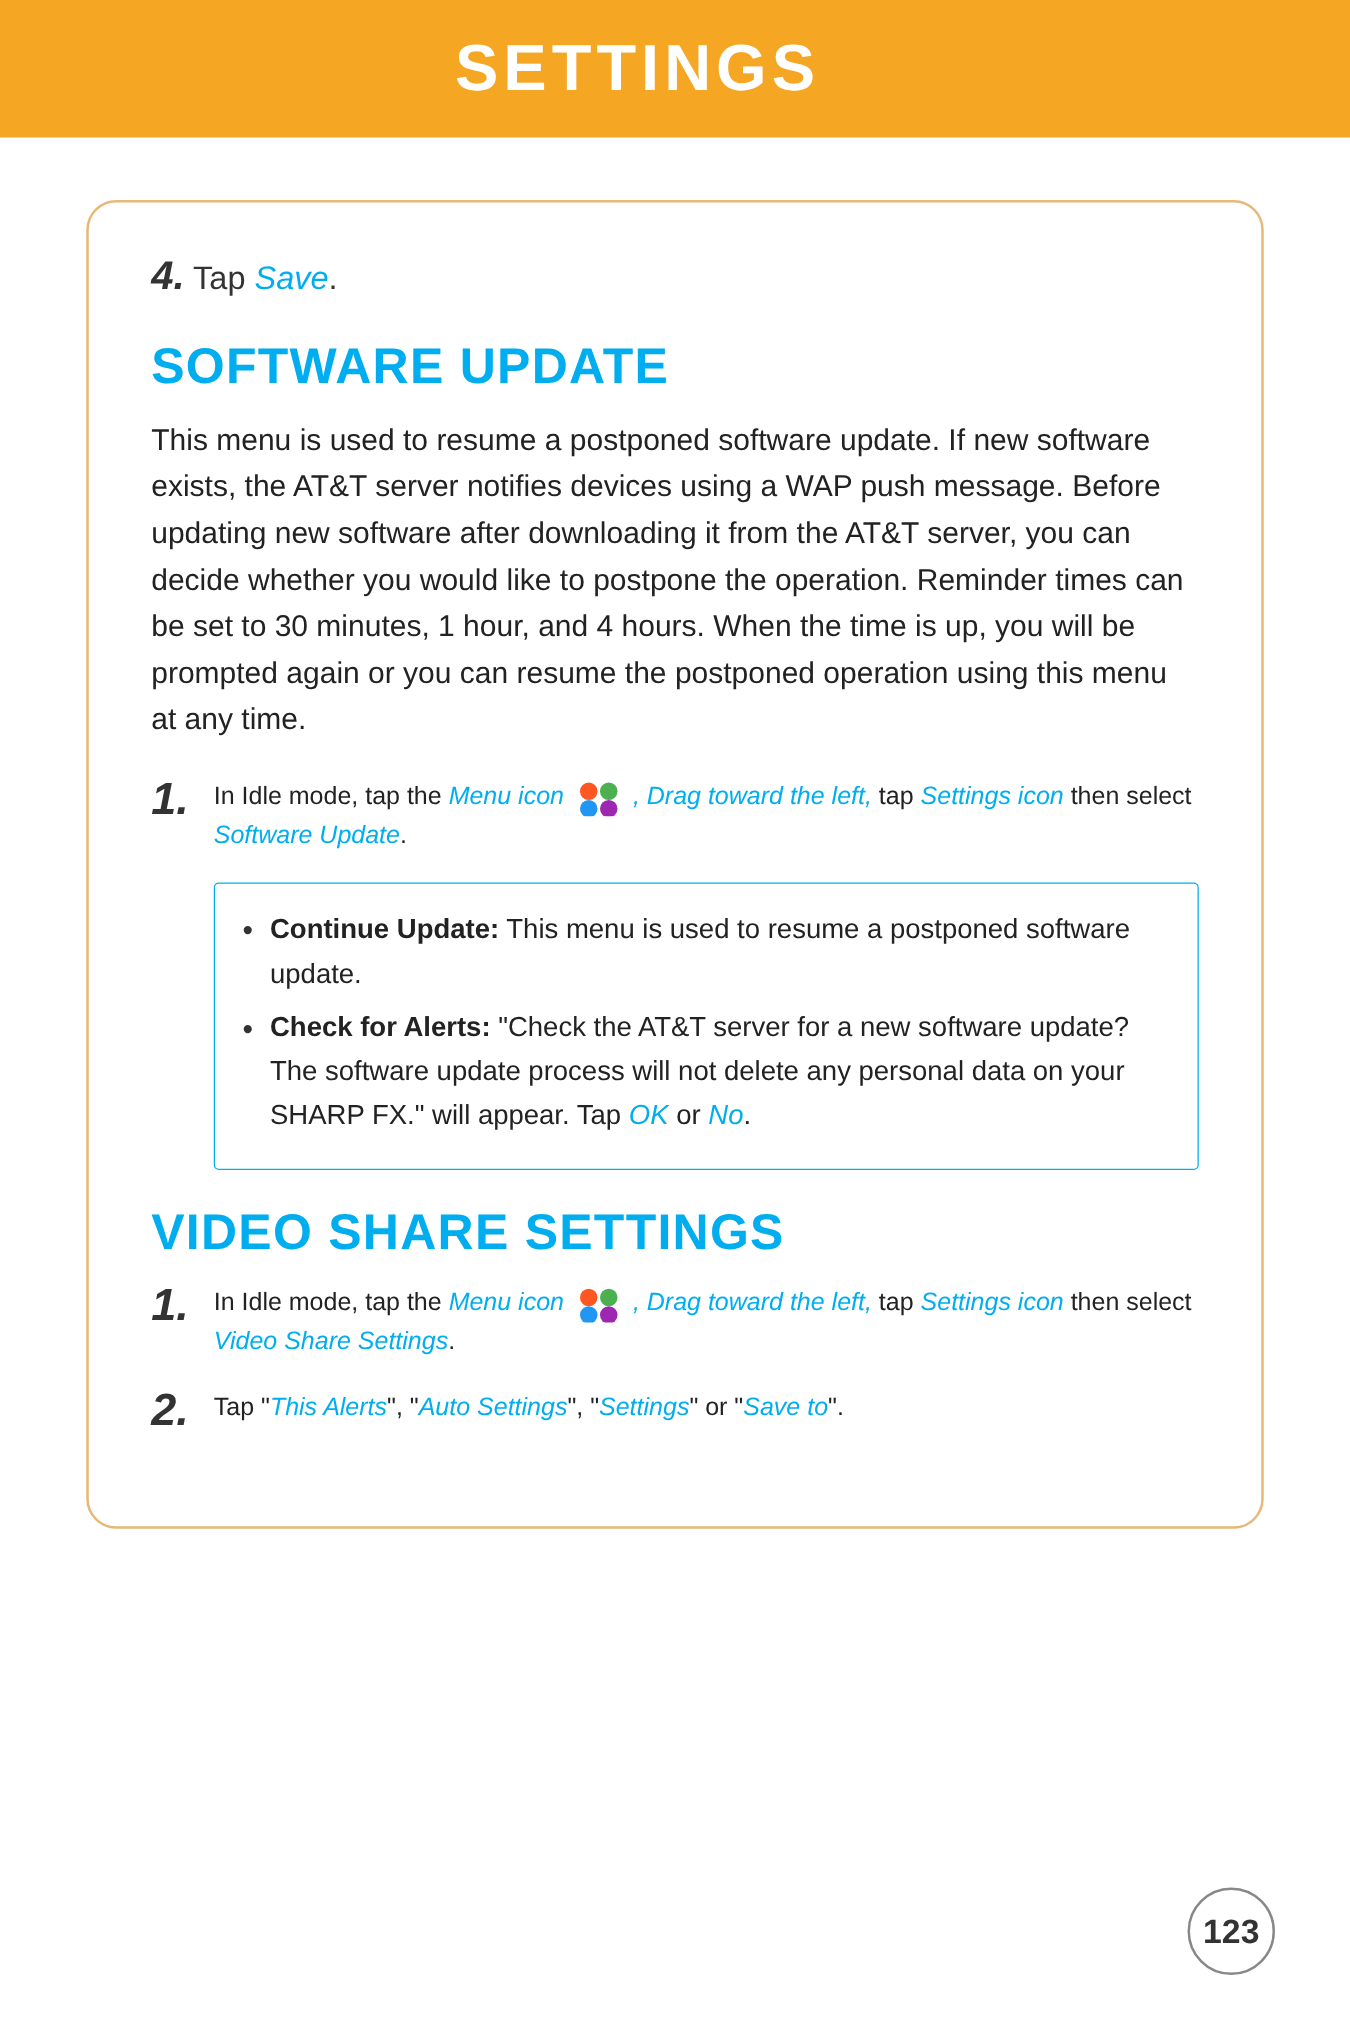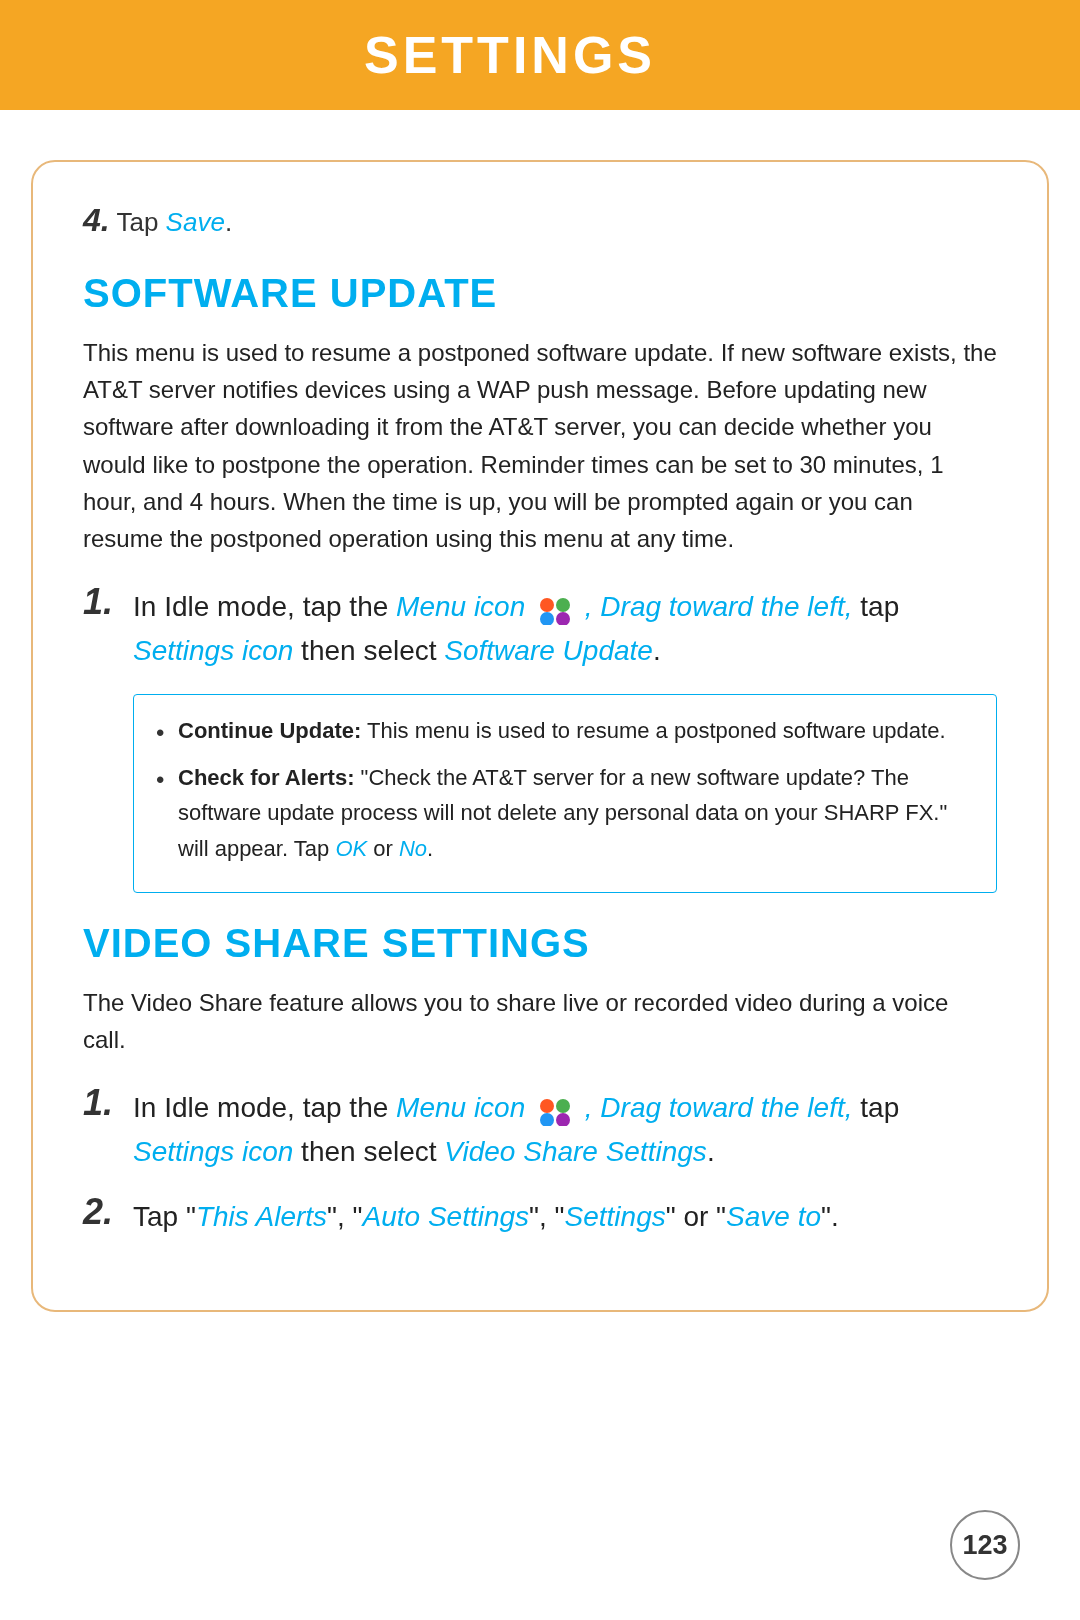--- a/index.html
+++ b/index.html
@@ -26,21 +26,21 @@
 
     .header-title {
       color: #ffffff;
       font-size: 52px;
       font-weight: 900;
       letter-spacing: 4px;
     }
 
     
     .main-content {
-      padding: 40px 31px;
+      padding: 40px 69px;
     }
 
     
     .card {
       border: 2px solid #E8B87A;
       border-radius: 24px;
       padding: 40px 50px 50px 50px;
       margin-top: 10px;
     }
 
@@ -91,21 +91,21 @@
     .num-bold {
       font-size: 36px;
       font-weight: 900;
       font-style: italic;
       color: #333;
       min-width: 50px;
       margin-top: -4px;
     }
 
     .step-text {
-      font-size: 28px;
+      font-size: 20px;
       line-height: 1.55;
       color: #222;
     }
 
     
     .menu-icon-inline {
       display: inline-block;
       width: 36px;
       height: 30px;
       vertical-align: middle;
@@ -215,21 +215,20 @@
       <div class="info-box-row">
         <span class="bullet">•</span>
         <span>
           <span class="info-label">Check for Alerts:</span><span> "Check the AT&amp;T server for a new software update? The software update process will not delete any personal data on your SHARP FX." will appear. Tap </span><span class="cyan-link">OK</span><span> or </span><span class="cyan-link">No</span><span>.</span>
         </span>
       </div>
     </div>
 
     <div class="section-heading">VIDEO SHARE SETTINGS</div>
 
-    <div class="body-text">The Video Share feature allows you to share live or recorded video during a voice call.</div>
 
     <div class="numbered-step">
       <span class="num-bold">1.</span>
       <span class="step-text">
         <span>In Idle mode, tap the </span><span class="cyan-link">Menu icon</span>
         <span class="menu-icon-inline">
           <svg viewBox="0 0 36 30" xmlns="http://www.w3.org/2000/svg">
             <circle cx="10" cy="10" r="7" fill="#FF5722"></circle>
             <circle cx="26" cy="10" r="7" fill="#4CAF50"></circle>
             <circle cx="10" cy="24" r="7" fill="#2196F3"></circle>

